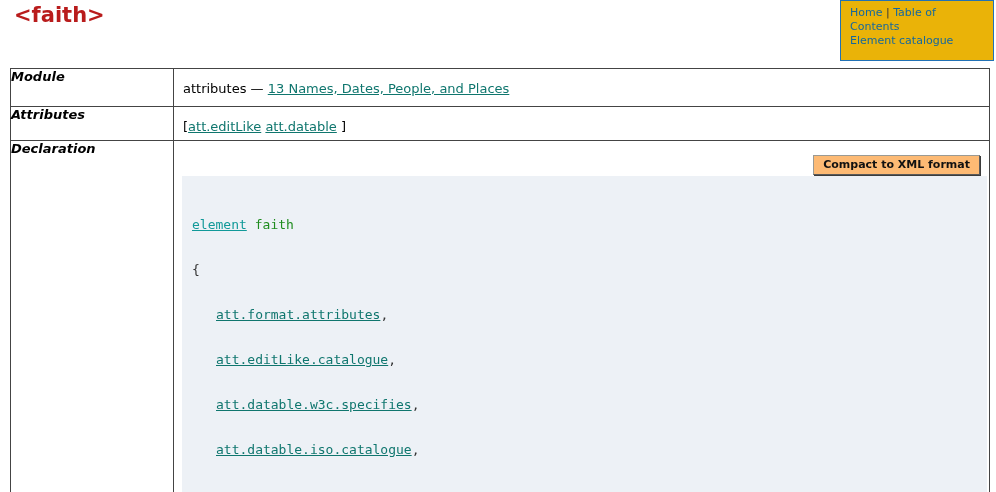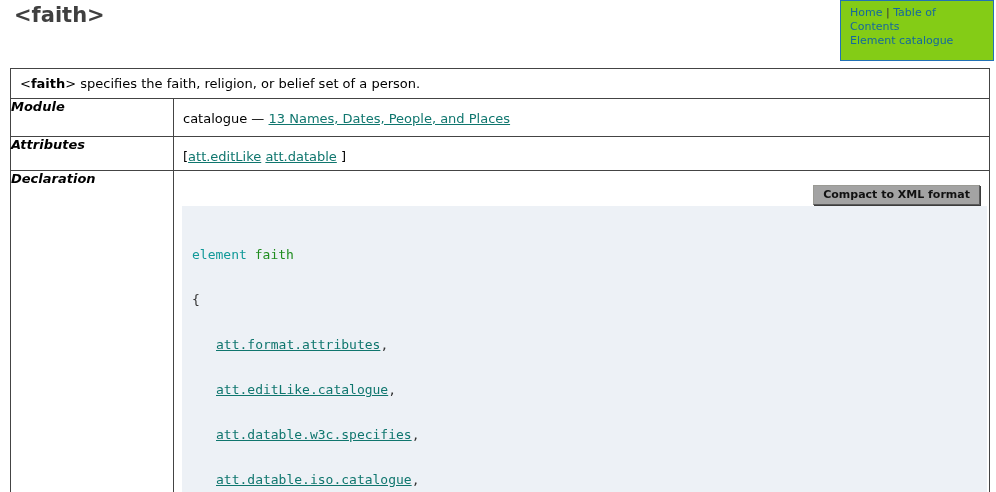--- a/index.html
+++ b/index.html
@@ -10,26 +10,26 @@
     background: #ffffff;
     font-family: "DejaVu Sans", "Liberation Sans", sans-serif;
     color: #000;
     position: relative;
   }
   
   .page-title {
     position: absolute; left: 14px; top: 3px;
     margin: 0;
     font-size: 21px; font-weight: bold;
-    color: #404040;
+    color: #b91c1c;
   }
   .navbox {
     position: absolute; left: 840px; top: 0;
     width: 154px; height: 61px;
-    background: #84cc16;
+    background: #eab308;
     border: 1px solid #2272b5;
     font-size: 11px; line-height: 14px;
     padding: 5px 6px 4px 9px;
     color: #333;
   }
   .navbox a { color: #15689e; text-decoration: none; cursor: pointer; }
   .navbox .nav-line2 { }
   
   table.spec {
     position: absolute; left: 10px; top: 68px;
@@ -54,65 +54,62 @@
   tr.row-declaration td { height: 191px; }
   .cell-pad { padding: 12px 0 0 9px; }
   a.blue { color: #0f766e; text-decoration: underline; cursor: pointer; }
   b.inline-tag { font-weight: bold; }
   
   .decl-cell { position: relative; }
   .compact-btn {
     position: absolute; top: 14px; right: 9px;
     font-family: "DejaVu Sans", "Liberation Sans", sans-serif;
     font-size: 11px; font-weight: bold; color: #111;
-    background: #a3a3a3;
+    background: #fdba74;
     border: 1px solid #9a9a94;
     border-bottom-color: #5a5a5a; border-right-color: #5a5a5a;
     box-shadow: 1px 1px 0 #3c3c3c;
     padding: 2px 9px 3px;
     cursor: pointer;
   }
   .codeblock {
     background: #edf1f6;
     font-family: "DejaVu Sans Mono", "Liberation Mono", monospace;
     font-size: 13px; line-height: 15px;
     color: #333;
     white-space: pre;
   }
   .decl-code { margin: 35px 2px 0 8px; padding: 11px 10px 13px; }
   .code-line.indent { padding-left: 24px; }
-  .kw { color: #119999; }
+  .kw { color: #119999; text-decoration: underline; }
   .elname { color: #1f8c1f; margin-left: 8px; }
 </style>
 </head>
 <body>
 
 <h1 class="page-title">&lt;faith&gt;</h1>
 
 <div class="navbox">
   <span><a>Home</a> <span>|</span> <a>Table of Contents</a></span>
   <div class="nav-line2"><a>Element catalogue</a></div>
 </div>
 
 <table class="spec">
   <colgroup>
       <col style="width:163px">
       <col>
     </colgroup>
 
   <tbody>
-      <tr class="row-desc">
-    <td colspan="2"><span>&lt;</span><b class="inline-tag">faith</b><span>&gt;</span><span> specifies the faith, religion, or belief set of a person.</span></td>
-  </tr>
 
   <tr class="row-module">
     <td class="label">Module</td>
     <td>
       <div class="cell-pad">
-        <span>catalogue —</span>
+        <span>attributes —</span>
         <a class="blue">13 Names, Dates, People, and Places</a>
       </div>
     </td>
   </tr>
 
   <tr class="row-attributes">
     <td class="label">Attributes</td>
     <td>
       <div class="cell-pad"><span>[</span><a class="blue">att.editLike</a> <a class="blue">att.datable</a> <span>]</span></div>
     </td>

